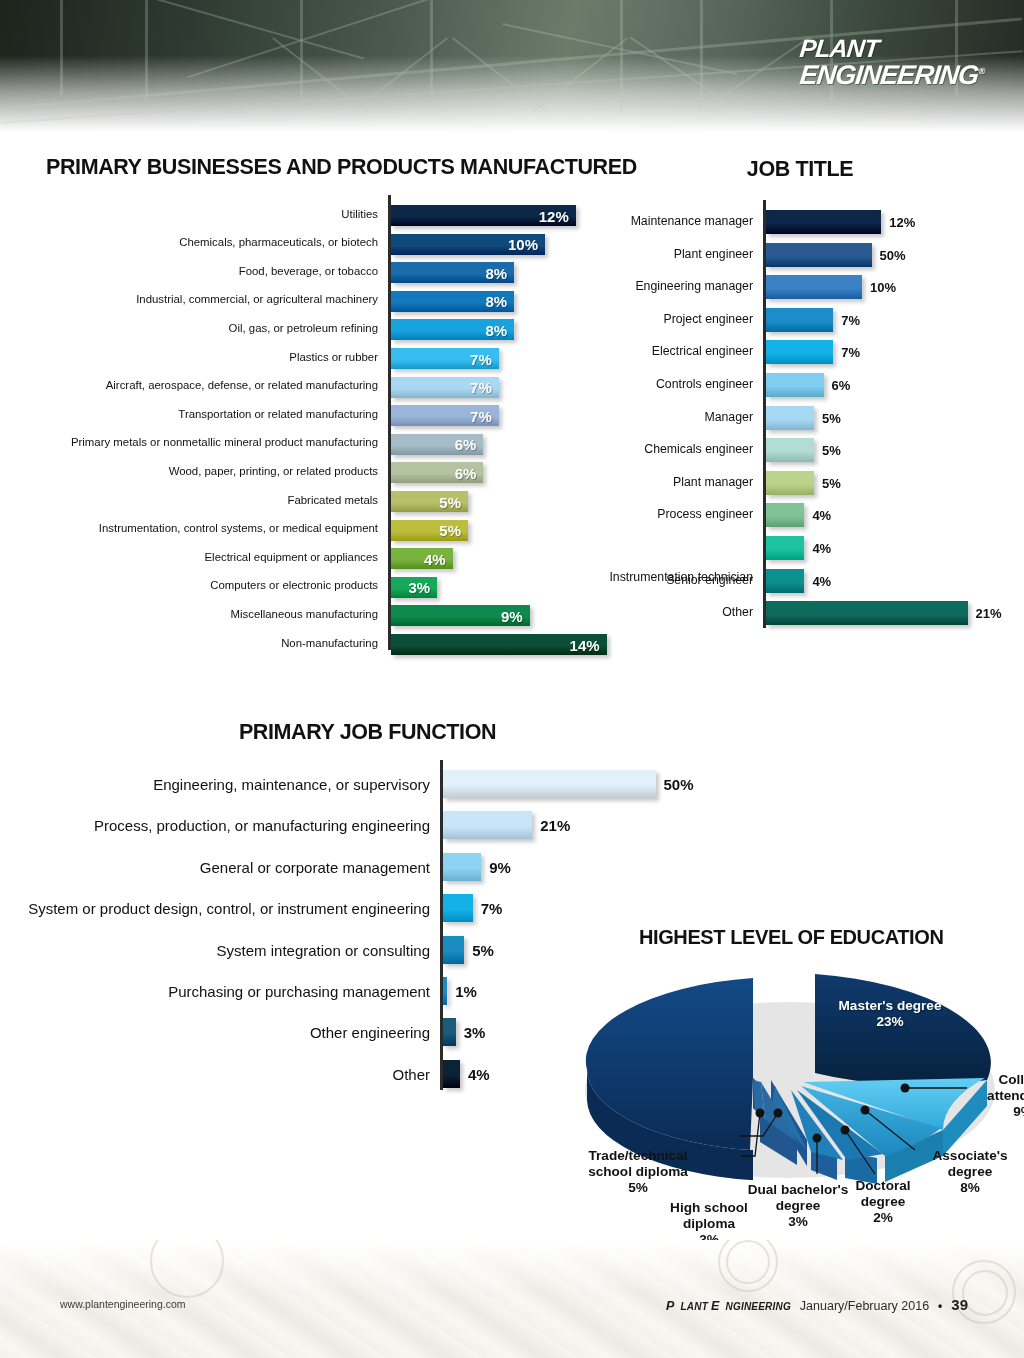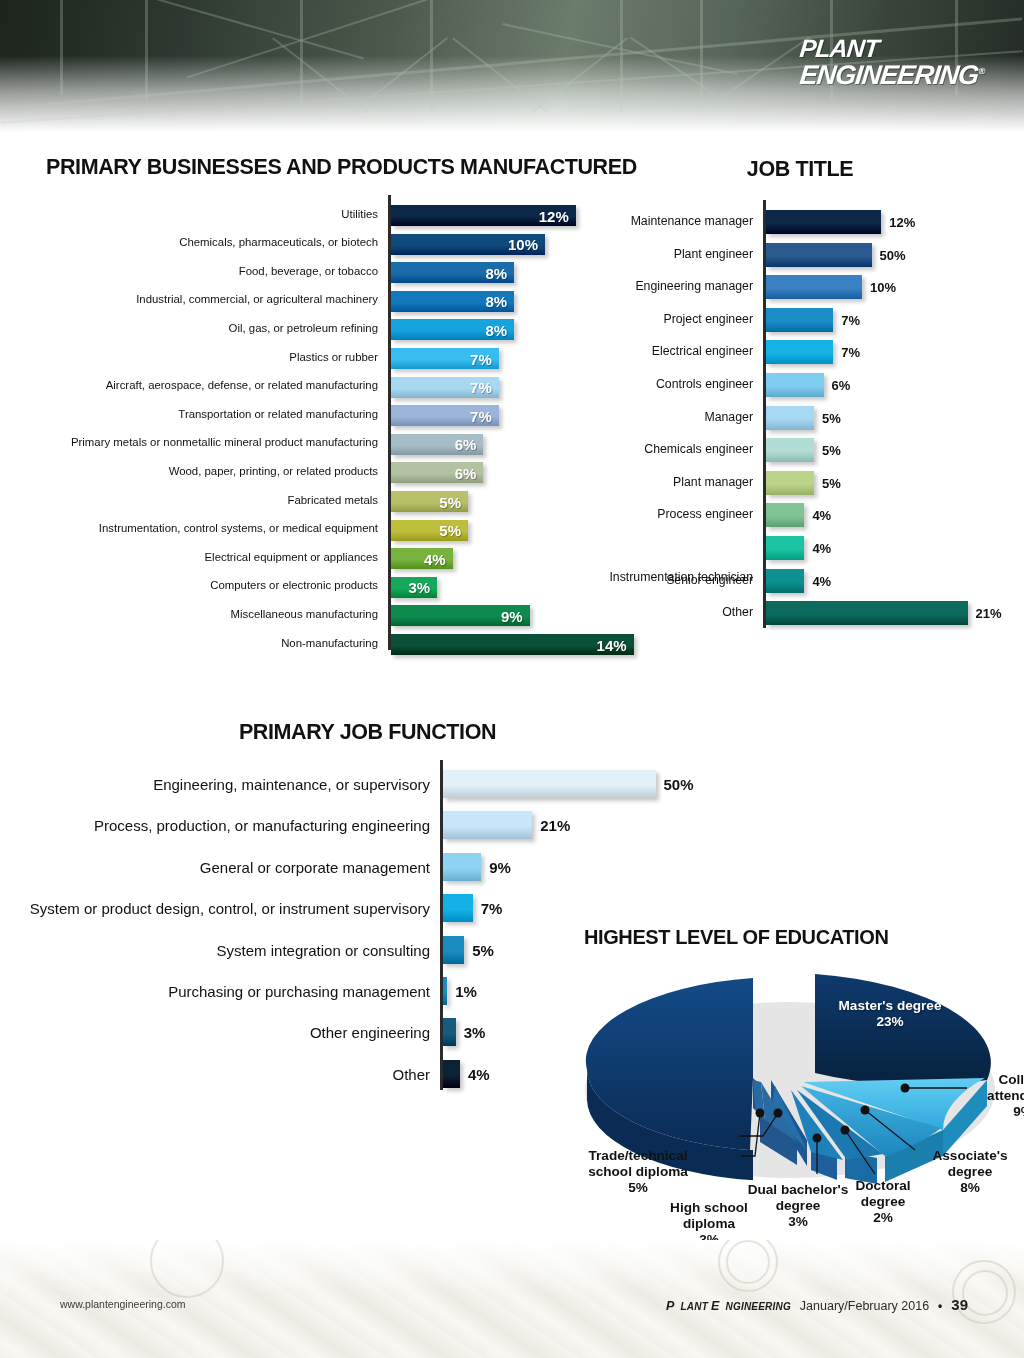--- a/index.html
+++ b/index.html
@@ -150,21 +150,21 @@
     <div class="logo-l2"><span>ENGINEERING</span><span class="reg">®</span></div>
   </div>
 </div>
 
 <div class="sec-title" id="t1" style="left:46px;top:155px;">PRIMARY BUSINESSES AND PRODUCTS MANUFACTURED</div>
 
 <div class="sec-title center" id="t2" style="left:660px;top:157px;width:280px;">JOB TITLE</div>
 
 <div class="sec-title center" id="t3" style="left:200px;top:720px;width:335px;">PRIMARY JOB FUNCTION</div>
 
-<div class="sec-title" id="t4" style="left:584px;top:926px;font-size:20px;">HIGHEST LEVEL OF EDUCATION</div>
+<div class="sec-title" id="t4" style="left:639px;top:926px;font-size:20px;">HIGHEST LEVEL OF EDUCATION</div>
 
 <div class="chart" id="chart1" style="left: 0px; top: 0px; width: 1024px; height: 1358px;">
   <div class="axis" style="left: 388px; top: 195px; height: 455px;"></div>
 <div class="row-label" style="left: 28px; width: 350px; top: 207.5px;">Utilities</div>
     <div class="bar" style="left: 391px; top: 205px; width: 184.8px; height: 21px; background: linear-gradient(rgb(12, 39, 71) 0%, rgb(12, 39, 71) 55%, rgb(0, 3, 35) 100%);">
       <div class="bar-val-in">12%</div>
     </div>
     <div class="row-label" style="left: 28px; width: 350px; top: 236.1px;">Chemicals, pharmaceuticals, or biotech</div>
     <div class="bar" style="left: 391px; top: 233.6px; width: 154px; height: 21px; background: linear-gradient(rgb(16, 73, 124) 0%, rgb(16, 73, 124) 55%, rgb(0, 37, 88) 100%);">
       <div class="bar-val-in">10%</div>
@@ -215,21 +215,21 @@
     </div>
     <div class="row-label" style="left: 28px; width: 350px; top: 579.3px;">Computers or electronic products</div>
     <div class="bar" style="left: 391px; top: 576.8px; width: 46.2px; height: 21px; background: linear-gradient(rgb(22, 168, 91) 0%, rgb(22, 168, 91) 55%, rgb(0, 132, 55) 100%);">
       <div class="bar-val-in">3%</div>
     </div>
     <div class="row-label" style="left: 28px; width: 350px; top: 607.9px;">Miscellaneous manufacturing</div>
     <div class="bar" style="left: 391px; top: 605.4px; width: 138.6px; height: 21px; background: linear-gradient(rgb(15, 138, 79) 0%, rgb(15, 138, 79) 55%, rgb(0, 102, 43) 100%);">
       <div class="bar-val-in">9%</div>
     </div>
     <div class="row-label" style="left: 28px; width: 350px; top: 636.5px;">Non-manufacturing</div>
-    <div class="bar" style="left: 391px; top: 634px; width: 215.6px; height: 21px; background: linear-gradient(rgb(12, 79, 56) 0%, rgb(12, 79, 56) 55%, rgb(0, 43, 20) 100%); padding-left: 27px;">
+    <div class="bar" style="left: 391px; top: 634px; width: 215.6px; height: 21px; background: linear-gradient(rgb(12, 79, 56) 0%, rgb(12, 79, 56) 55%, rgb(0, 43, 20) 100%);">
       <div class="bar-val-in">14%</div>
     </div>
   </div>
 
 <div class="chart" id="chart2" style="left: 0px; top: 0px; width: 1024px; height: 1358px;">
   <div class="axis" style="left: 763px; top: 200px; height: 428px;"></div>
 <div class="row-label" style="left: 533px; width: 220px; top: 214px;">Maintenance manager</div>
     <div class="bar" style="left: 766px; top: 210px; width: 115.2px; height: 24px; background: linear-gradient(rgb(12, 39, 71) 0%, rgb(12, 39, 71) 55%, rgb(0, 3, 35) 100%);"></div>
     <div class="bar-val-out" style="left: 889.2px; top: 222px;">12%</div>
     <div class="row-label" style="left: 533px; width: 220px; top: 246.6px;">Plant engineer</div>
@@ -274,21 +274,21 @@
   <div class="axis" style="left: 440px; top: 760px; height: 330px;"></div>
 <div class="row-label" style="left: 20px; width: 410px; top: 776px;">Engineering, maintenance, or supervisory</div>
     <div class="bar" style="left: 443px; top: 770px; width: 212.5px; height: 28px; background: linear-gradient(rgb(226, 240, 250) 0%, rgb(226, 240, 250) 55%, rgb(190, 204, 214) 100%);"></div>
     <div class="bar-val-out" style="left: 663.5px; top: 784px;">50%</div>
     <div class="row-label" style="left: 20px; width: 410px; top: 817.4px;">Process, production, or manufacturing engineering</div>
     <div class="bar" style="left: 443px; top: 811.4px; width: 89.25px; height: 28px; background: linear-gradient(rgb(200, 230, 249) 0%, rgb(200, 230, 249) 55%, rgb(164, 194, 213) 100%);"></div>
     <div class="bar-val-out" style="left: 540.25px; top: 825.4px;">21%</div>
     <div class="row-label" style="left: 20px; width: 410px; top: 858.8px;">General or corporate management</div>
     <div class="bar" style="left: 443px; top: 852.8px; width: 38.25px; height: 28px; background: linear-gradient(rgb(142, 211, 242) 0%, rgb(142, 211, 242) 55%, rgb(106, 175, 206) 100%);"></div>
     <div class="bar-val-out" style="left: 489.25px; top: 866.8px;">9%</div>
-    <div class="row-label" style="left: 20px; width: 410px; top: 900.2px;">System or product design, control, or instrument supervisory</div>
+    <div class="row-label" style="left: 20px; width: 410px; top: 900.2px;">System or product design, control, or instrument engineering</div>
     <div class="bar" style="left: 443px; top: 894.2px; width: 29.75px; height: 28px; background: linear-gradient(rgb(20, 177, 231) 0%, rgb(20, 177, 231) 55%, rgb(0, 141, 195) 100%);"></div>
     <div class="bar-val-out" style="left: 480.75px; top: 908.2px;">7%</div>
     <div class="row-label" style="left: 20px; width: 410px; top: 941.6px;">System integration or consulting</div>
     <div class="bar" style="left: 443px; top: 935.6px; width: 21.25px; height: 28px; background: linear-gradient(rgb(27, 140, 192) 0%, rgb(27, 140, 192) 55%, rgb(0, 104, 156) 100%);"></div>
     <div class="bar-val-out" style="left: 472.25px; top: 949.6px;">5%</div>
     <div class="row-label" style="left: 20px; width: 410px; top: 983px;">Purchasing or purchasing management</div>
     <div class="bar" style="left: 443px; top: 977px; width: 4.25px; height: 28px; background: linear-gradient(rgb(27, 140, 192) 0%, rgb(27, 140, 192) 55%, rgb(0, 104, 156) 100%);"></div>
     <div class="bar-val-out" style="left: 455.25px; top: 991px;">1%</div>
     <div class="row-label" style="left: 20px; width: 410px; top: 1024.4px;">Other engineering</div>
     <div class="bar" style="left: 443px; top: 1018.4px; width: 12.75px; height: 28px; background: linear-gradient(rgb(23, 92, 124) 0%, rgb(23, 92, 124) 55%, rgb(0, 56, 88) 100%);"></div>

